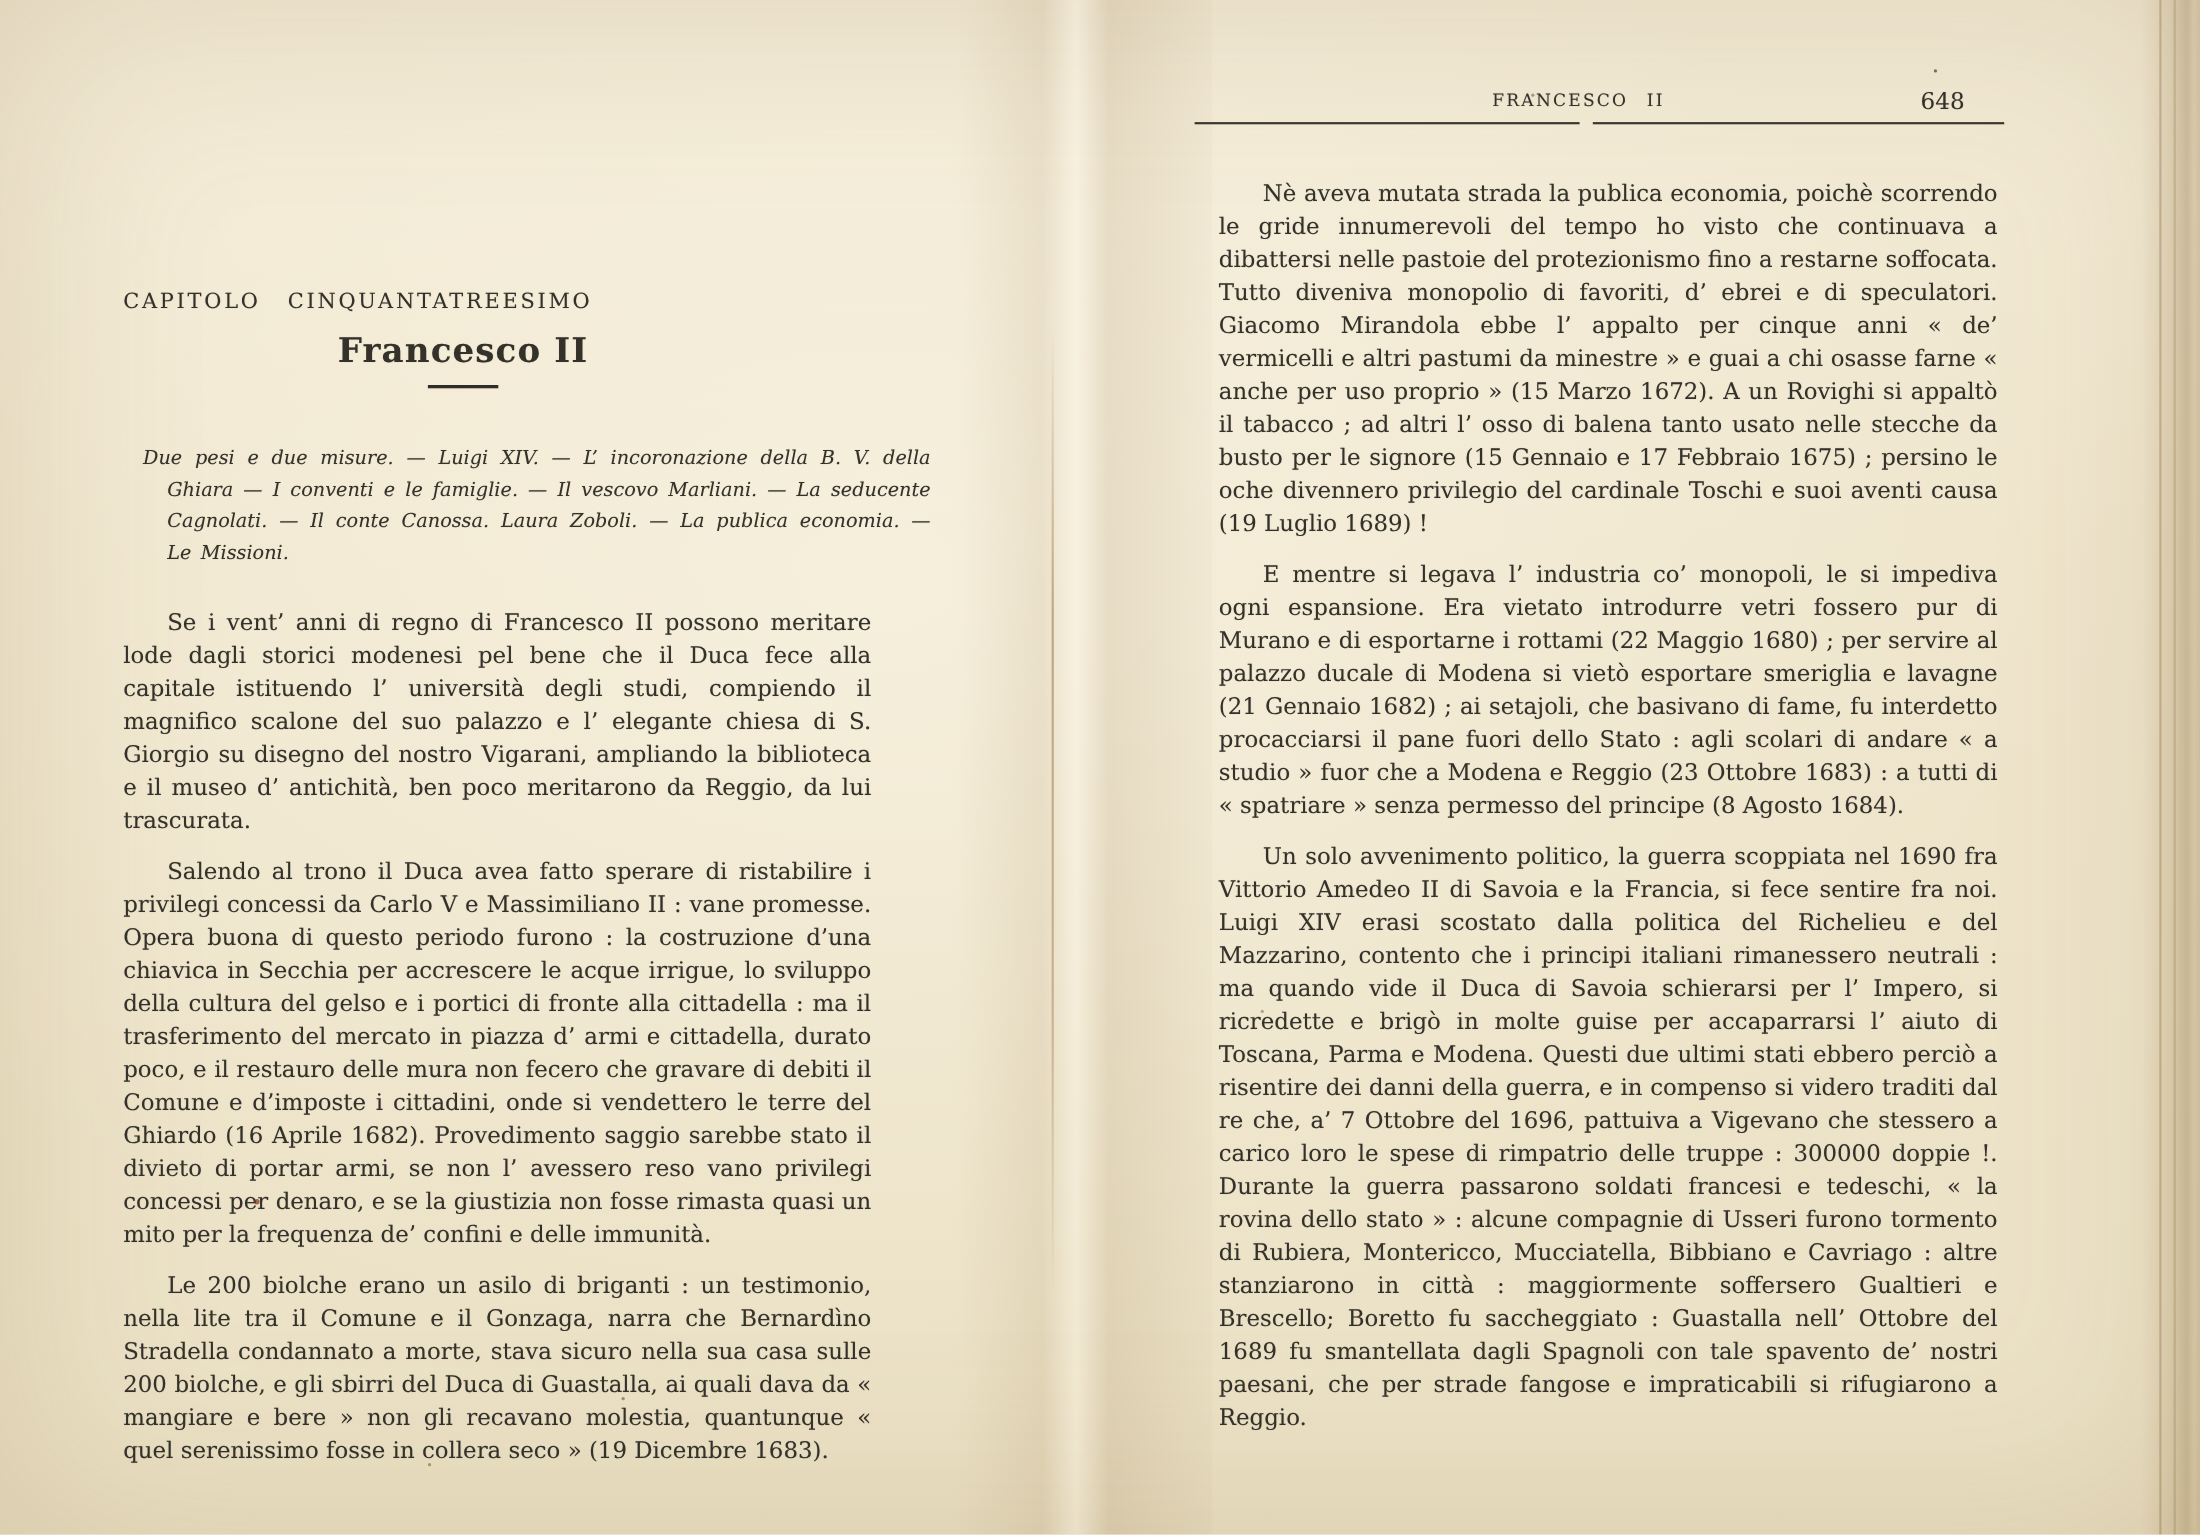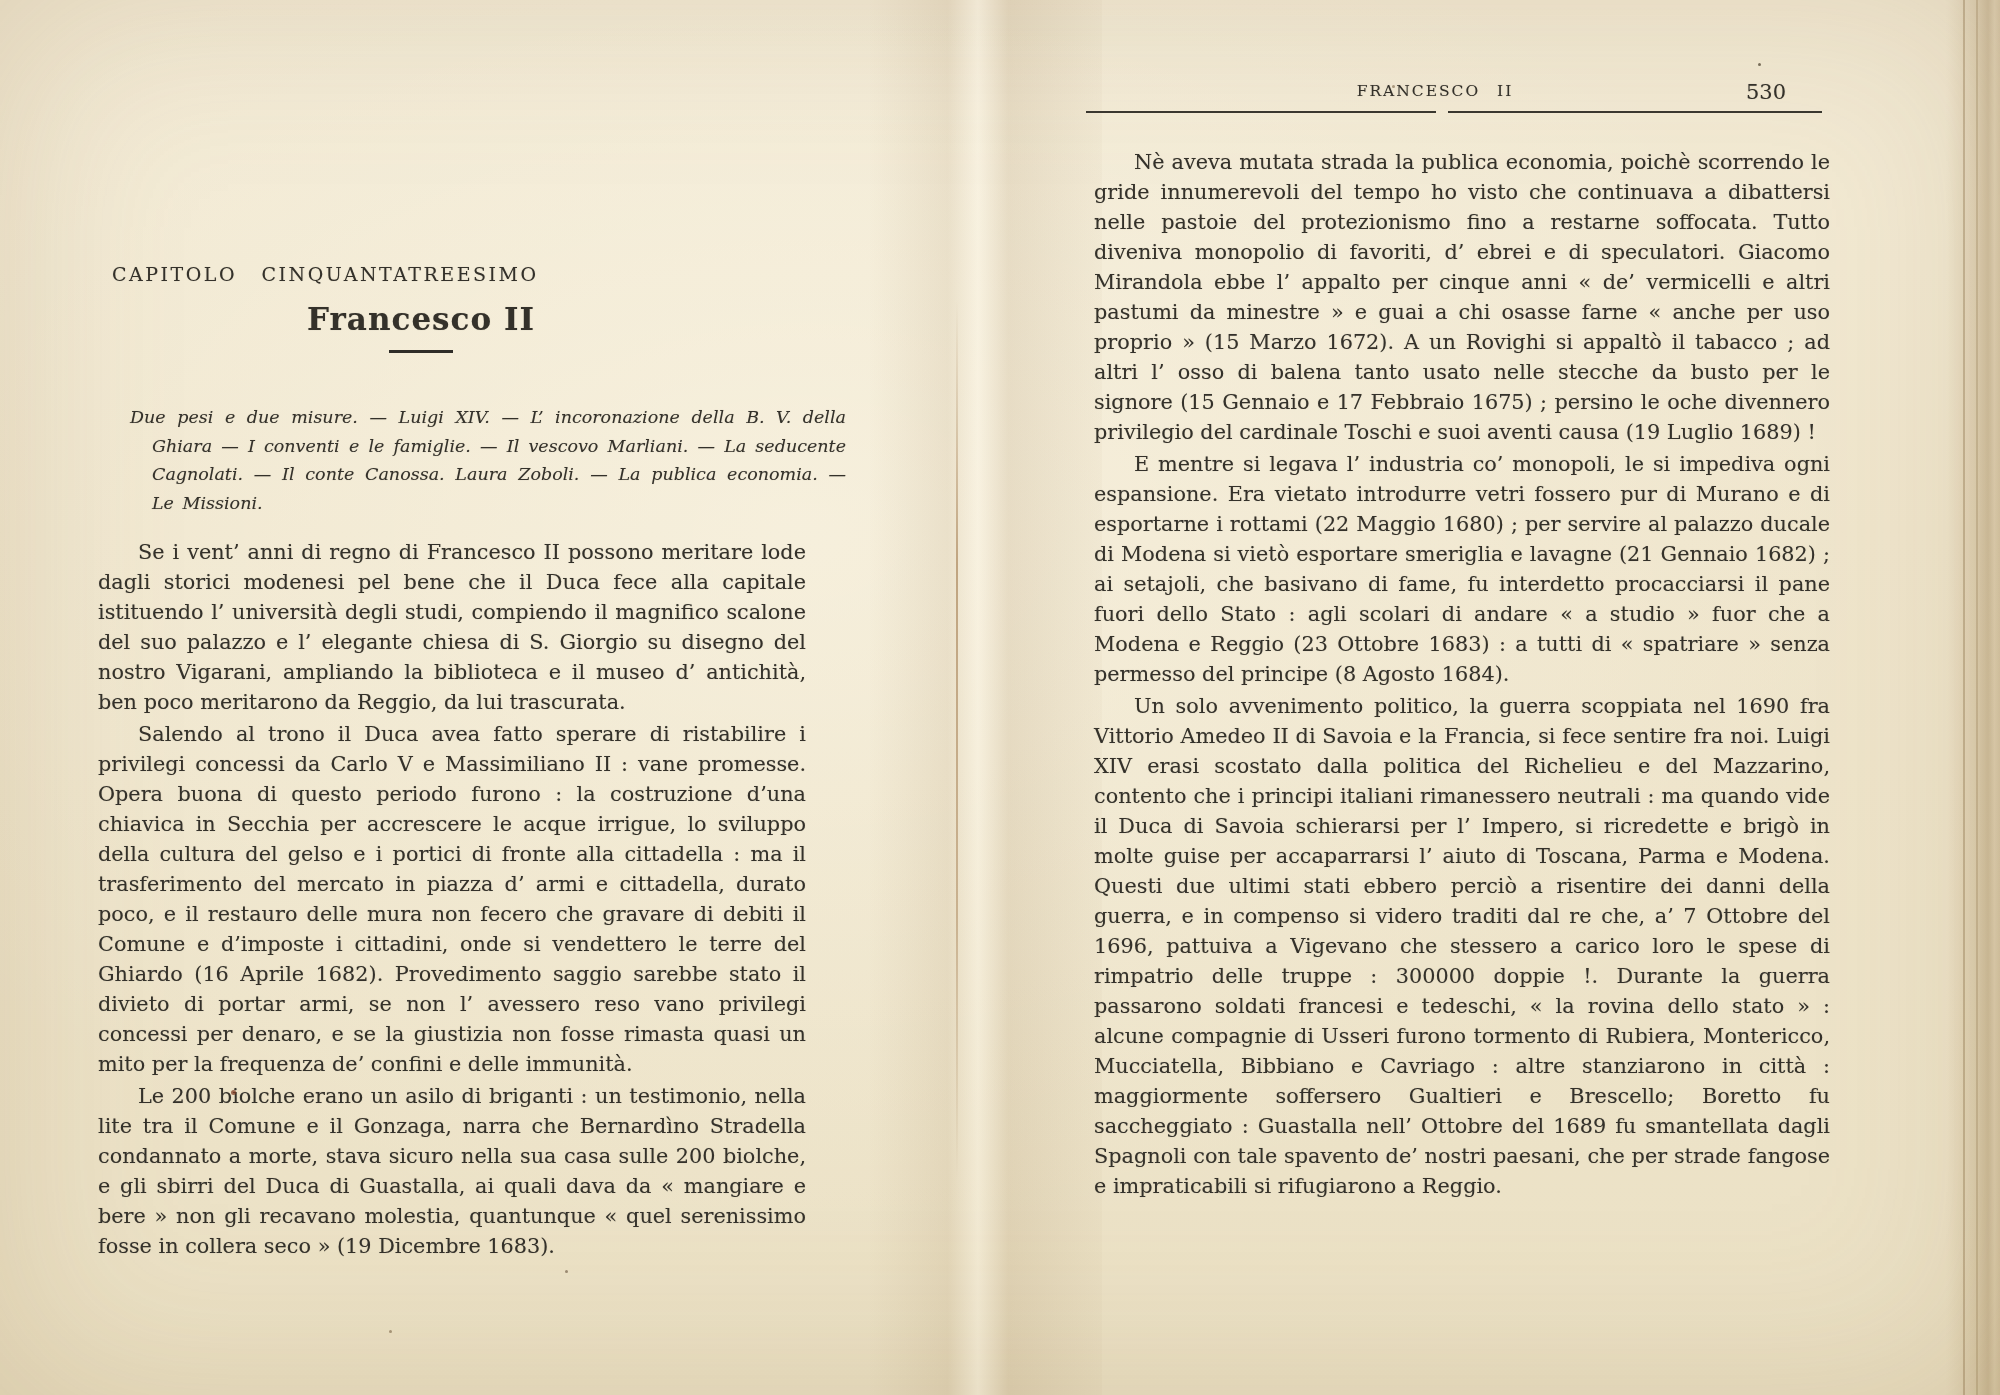--- a/index.html
+++ b/index.html
@@ -30,21 +30,21 @@
   
   .chapter-label{position:absolute;left:112px;top:263px;width:618px;text-align:left;
     font-size:19px;letter-spacing:2.5px;word-spacing:16px;}
   .chapter-title{position:absolute;left:112px;top:301px;width:618px;text-align:center;
     font-size:31px;font-weight:bold;letter-spacing:1px;}
   .title-rule{position:absolute;left:389px;top:350px;width:64px;height:3px;background:#2f2d28;}
   .chapter-summary{position:absolute;left:130px;top:403px;width:694px;
     font-size:17.5px;line-height:28.5px;text-align:justify;
     padding-left:22px;text-indent:-22px;word-spacing:3px;font-style:italic;}
   .body-col{position:absolute;text-align:justify;font-size:20.8px;line-height:30px;}
-  .body-col p{margin:2px;text-indent:40px;}
+  .body-col p{margin:16px;text-indent:40px;}
   .body-left{left:96px;top:535px;width:712px;}
   .body-right{left:1092px;top:145px;width:740px;}
 
   
   .running-header{position:absolute;left:1095px;top:82px;width:680px;text-align:center;
     font-size:15.5px;letter-spacing:2px;word-spacing:10px;}
   .page-number{position:absolute;left:1746px;top:80px;font-size:21px;}
   .header-rule{position:absolute;top:111px;height:2px;background:#3a372f;}
   .header-rule.left-seg{left:1086px;width:350px;}
   .header-rule.right-seg{left:1448px;width:374px;}
@@ -71,21 +71,21 @@
 <div class="chapter-title ink">Francesco II</div>
 <div class="title-rule"></div>
 <div class="chapter-summary ink">Due pesi e due misure. — Luigi XIV. — L’ incoronazione della B. V. della Ghiara — I conventi e le famiglie. — Il vescovo Marliani. — La seducente Cagnolati. — Il conte Canossa. Laura Zoboli. — La publica economia. — Le Missioni.</div>
 <div class="body-col body-left">
   <p class="ink">Se i vent’ anni di regno di Francesco II possono meritare lode dagli storici modenesi pel bene che il Duca fece alla capitale istituendo l’ università degli studi, compiendo il magnifico scalone del suo palazzo e l’ elegante chiesa di S. Giorgio su disegno del nostro Vigarani, ampliando la biblioteca e il museo d’ antichità, ben poco meritarono da Reggio, da lui trascurata.</p>
   <p class="ink">Salendo al trono il Duca avea fatto sperare di ristabilire i privilegi concessi da Carlo V e Massimiliano II : vane promesse. Opera buona di questo periodo furono : la costruzione d’una chiavica in Secchia per accrescere le acque irrigue, lo sviluppo della cultura del gelso e i portici di fronte alla cittadella : ma il trasferimento del mercato in piazza d’ armi e cittadella, durato poco, e il restauro delle mura non fecero che gravare di debiti il Comune e d’imposte i cittadini, onde si vendettero le terre del Ghiardo (16 Aprile 1682). Provedimento saggio sarebbe stato il divieto di portar armi, se non l’ avessero reso vano privilegi concessi per denaro, e se la giustizia non fosse rimasta quasi un mito per la frequenza de’ confini e delle immunità.</p>
   <p class="ink">Le 200 biolche erano un asilo di briganti : un testimonio, nella lite tra il Comune e il Gonzaga, narra che Bernardìno Stradella condannato a morte, stava sicuro nella sua casa sulle 200 biolche, e gli sbirri del Duca di Guastalla, ai quali dava da « mangiare e bere » non gli recavano molestia, quantunque « quel serenissimo fosse in collera seco » (19 Dicembre 1683).</p>
 </div>
 
 <div class="running-header ink">FRANCESCO II</div>
-<div class="page-number ink">530</div>
+<div class="page-number ink">648</div>
 <div class="header-rule left-seg"></div>
 <div class="header-rule right-seg"></div>
 <div class="body-col body-right">
   <p class="ink">Nè aveva mutata strada la publica economia, poichè scorrendo le gride innumerevoli del tempo ho visto che continuava a dibattersi nelle pastoie del protezionismo fino a restarne soffocata. Tutto diveniva monopolio di favoriti, d’ ebrei e di speculatori. Giacomo Mirandola ebbe l’ appalto per cinque anni « de’ vermicelli e altri pastumi da minestre » e guai a chi osasse farne « anche per uso proprio » (15 Marzo 1672). A un Rovighi si appaltò il tabacco ; ad altri l’ osso di balena tanto usato nelle stecche da busto per le signore (15 Gennaio e 17 Febbraio 1675) ; persino le oche divennero privilegio del cardinale Toschi e suoi aventi causa (19 Luglio 1689) !</p>
   <p class="ink">E mentre si legava l’ industria co’ monopoli, le si impediva ogni espansione. Era vietato introdurre vetri fossero pur di Murano e di esportarne i rottami (22 Maggio 1680) ; per servire al palazzo ducale di Modena si vietò esportare smeriglia e lavagne (21 Gennaio 1682) ; ai setajoli, che basivano di fame, fu interdetto procacciarsi il pane fuori dello Stato : agli scolari di andare « a studio » fuor che a Modena e Reggio (23 Ottobre 1683) : a tutti di « spatriare » senza permesso del principe (8 Agosto 1684).</p>
   <p class="ink">Un solo avvenimento politico, la guerra scoppiata nel 1690 fra Vittorio Amedeo II di Savoia e la Francia, si fece sentire fra noi. Luigi XIV erasi scostato dalla politica del Richelieu e del Mazzarino, contento che i principi italiani rimanessero neutrali : ma quando vide il Duca di Savoia schierarsi per l’ Impero, si ricredette e brigò in molte guise per accaparrarsi l’ aiuto di Toscana, Parma e Modena. Questi due ultimi stati ebbero perciò a risentire dei danni della guerra, e in compenso si videro traditi dal re che, a’ 7 Ottobre del 1696, pattuiva a Vigevano che stessero a carico loro le spese di rimpatrio delle truppe : 300000 doppie !. Durante la guerra passarono soldati francesi e tedeschi, « la rovina dello stato » : alcune compagnie di Usseri furono tormento di Rubiera, Montericco, Mucciatella, Bibbiano e Cavriago : altre stanziarono in città : maggiormente soffersero Gualtieri e Brescello; Boretto fu saccheggiato : Guastalla nell’ Ottobre del 1689 fu smantellata dagli Spagnoli con tale spavento de’ nostri paesani, che per strade fangose e impraticabili si rifugiarono a Reggio.</p>
 </div>
 
 <div class="speck s1"></div>
 <div class="speck s2"></div>

